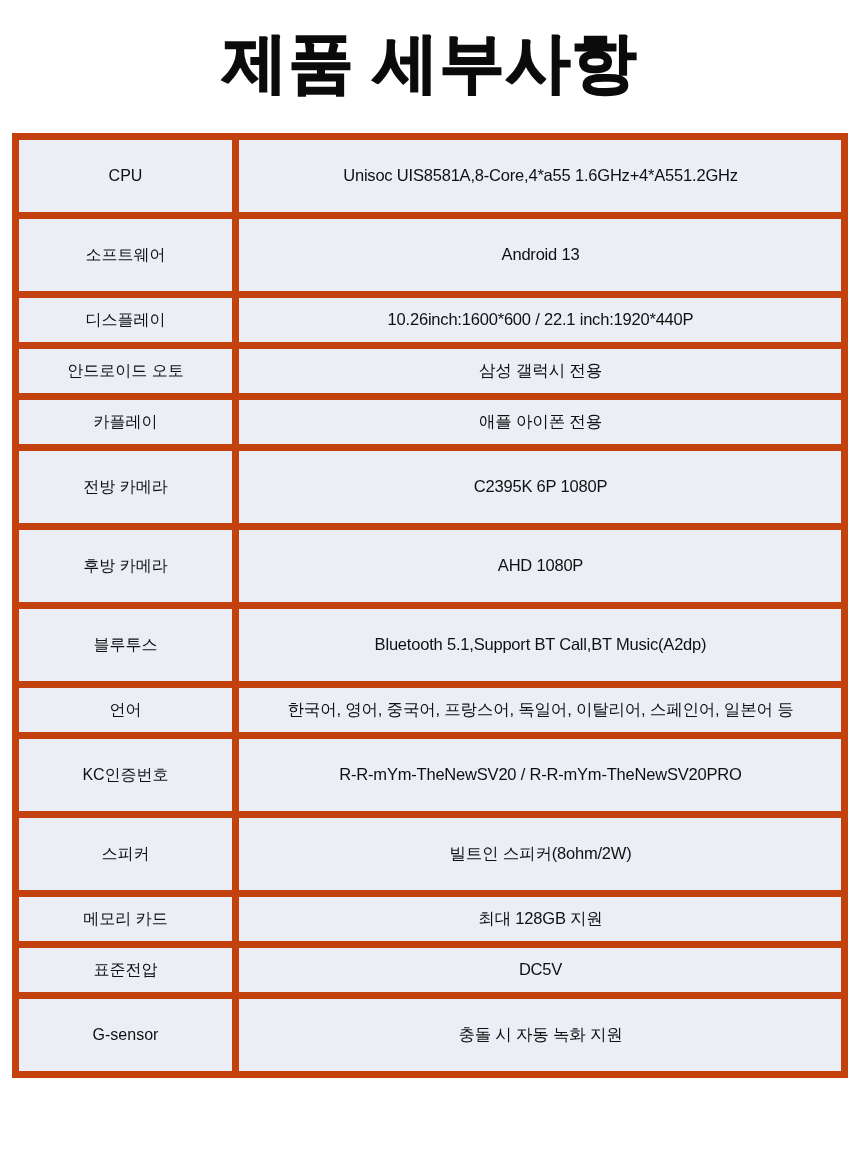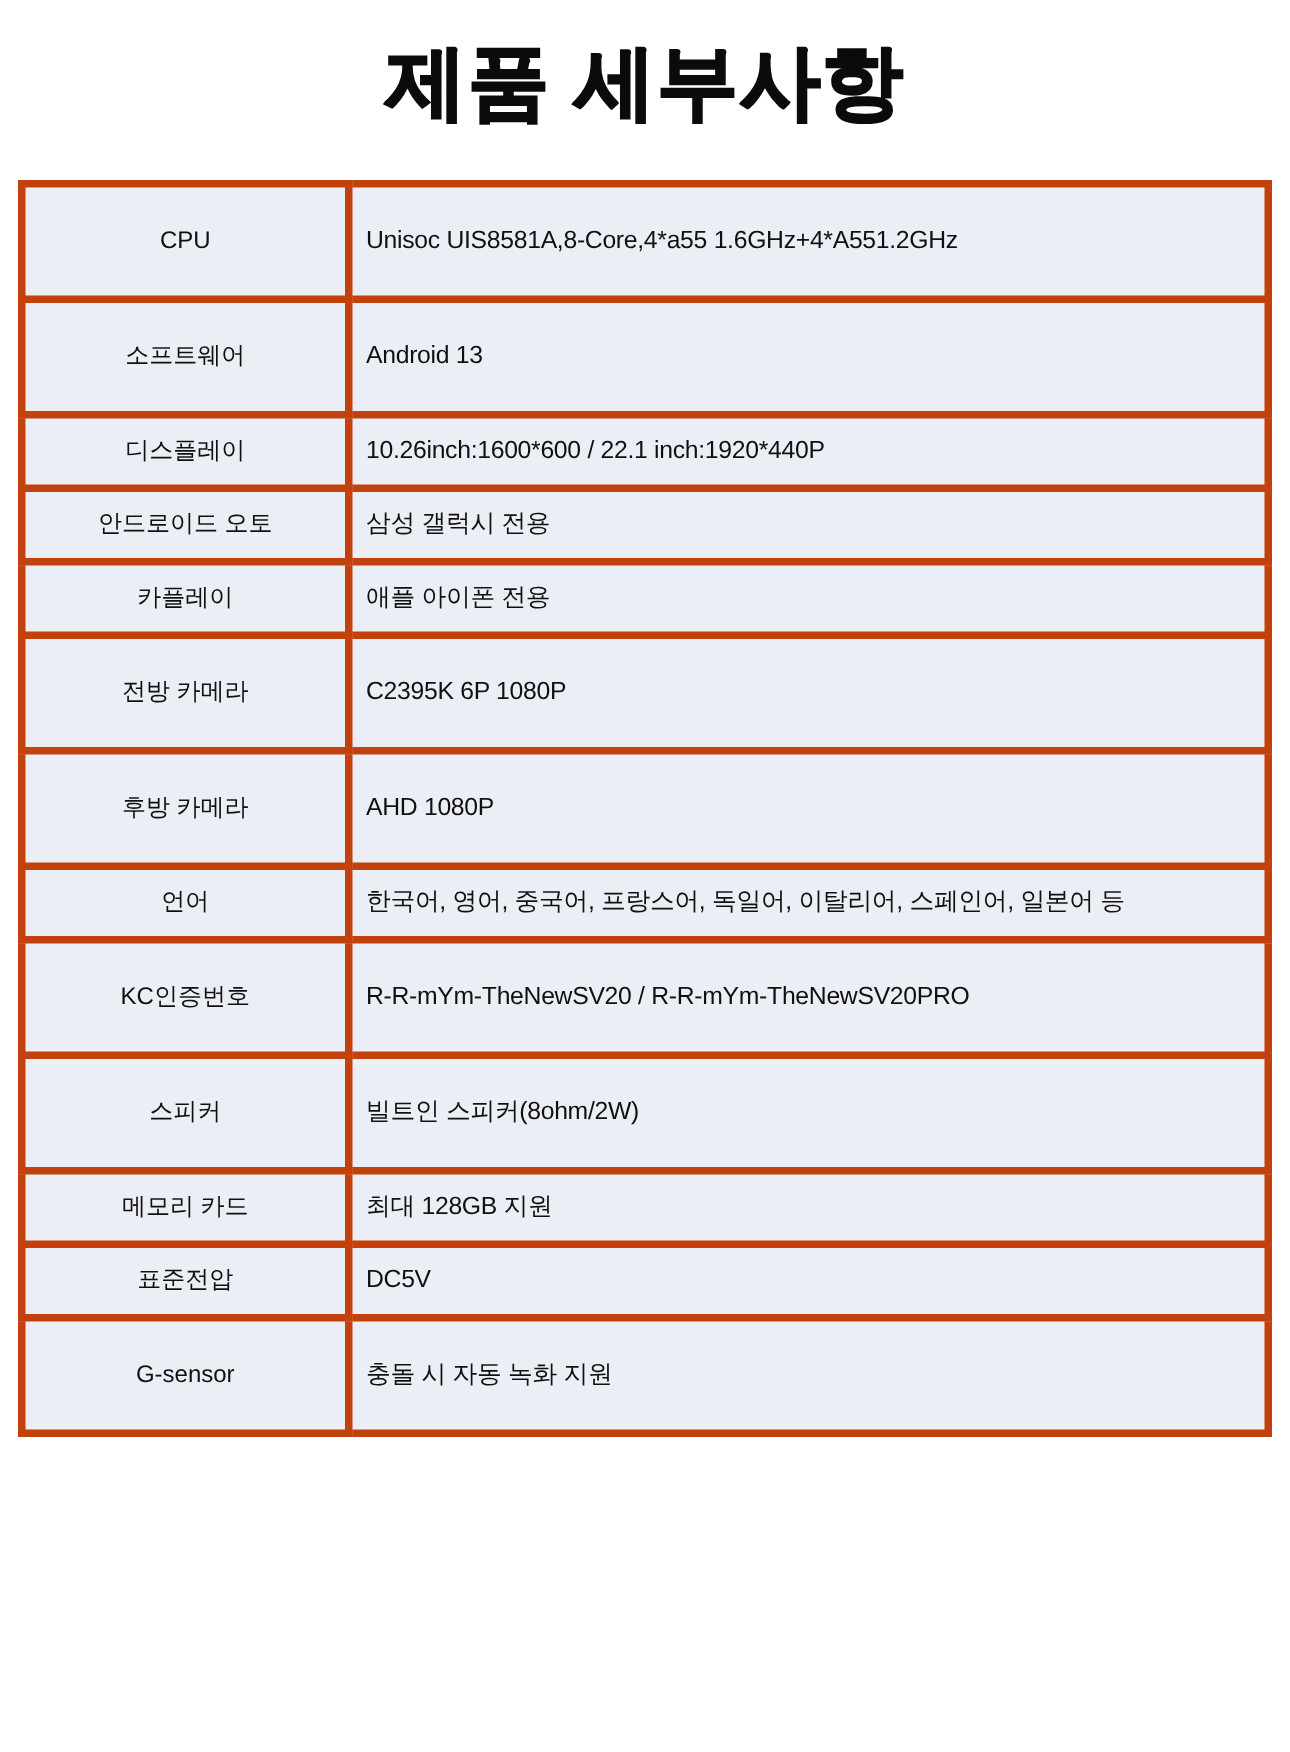--- a/index.html
+++ b/index.html
@@ -16,54 +16,54 @@
   .page {
     width: 860px;
     height: 1168px;
     position: relative;
     box-sizing: border-box;
   }
   .title {
     text-align: center;
     font-family: "Liberation Sans", sans-serif;
     font-weight: bold;
-    font-size: 54px;
+    font-size: 65px;
     letter-spacing: 1px;
     color: #0b0b0b;
     margin: 22px 0 0 0;
     padding: 0;
     line-height: 1.25;
     -webkit-text-stroke: 1.6px #0b0b0b;
   }
   .spec-table {
     width: 836px;
     margin: 30px auto 0 auto;
     border-collapse: collapse;
     table-layout: fixed;
     background: #eef0f7;
     border: 1px solid #2b3a8f;
   }
   .spec-table td {
-    border: 5px solid #c2410c;
+    border: 7px solid #c2410c;
     background: #eceef6;
     color: #101010;
     vertical-align: middle;
     margin-top: 20px;
   }
   .spec-table td.label {
     width: 205px;
     text-align: center;
     font-family: "Liberation Sans", sans-serif;
     font-size: 16px;
     font-weight: 500;
     padding: 6px 4px;
     letter-spacing: 0px;
   }
   .spec-table td.value {
-    text-align: left;
+    text-align: center;
     font-family: "Liberation Sans", sans-serif;
     font-size: 16.5px;
     padding: 6px 8px 6px 9px;
     line-height: 1.32;
     letter-spacing: -0.2px;
     word-break: break-word;
   }
   tr.tall td { height: 60px; }
   tr.short td { height: 32px; }
   tr.xtall td { height: 74px; }
@@ -96,20 +96,24 @@
           <td class="value">애플 아이폰 전용</td>
         </tr>
         <tr class="tall">
           <td class="label">전방 카메라</td>
           <td class="value">C2395K 6P 1080P</td>
         </tr>
         <tr class="tall">
           <td class="label">후방 카메라</td>
           <td class="value">AHD 1080P</td>
         </tr>
+        <tr class="tall">
+          <td class="label">블루투스</td>
+          <td class="value">Bluetooth 5.1,Support BT Call,BT Music(A2dp)</td>
+        </tr>
         <tr class="short">
           <td class="label">언어</td>
           <td class="value">한국어, 영어, 중국어, 프랑스어, 독일어, 이탈리어, 스페인어, 일본어 등</td>
         </tr>
         <tr class="tall">
           <td class="label">KC인증번호</td>
           <td class="value">R-R-mYm-TheNewSV20  / R-R-mYm-TheNewSV20PRO</td>
         </tr>
         <tr class="tall">
           <td class="label">스피커</td>

